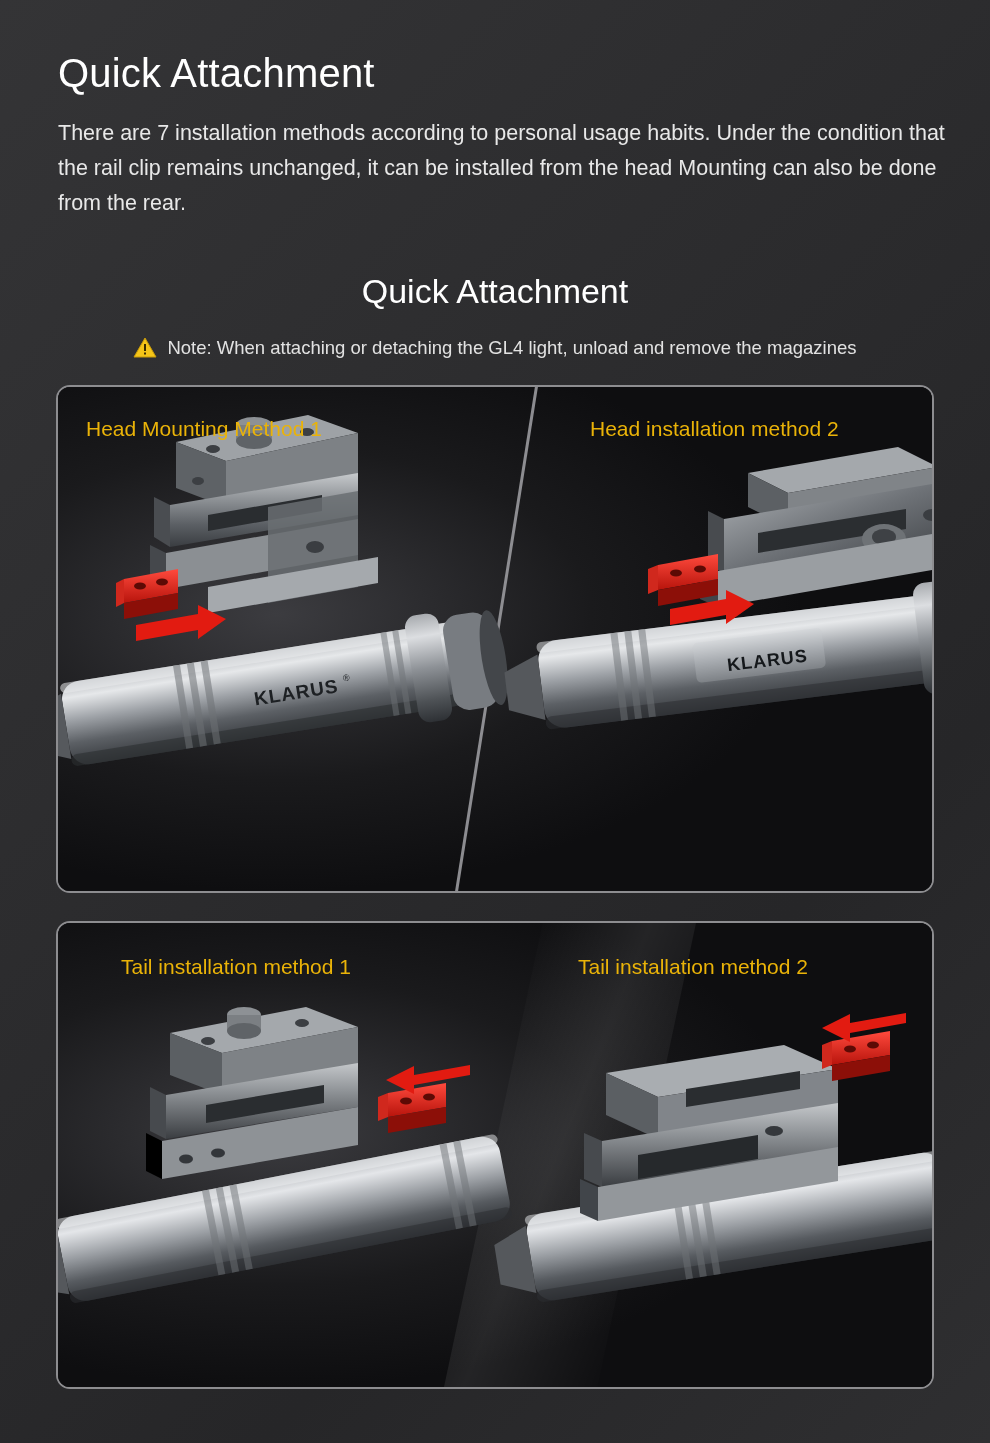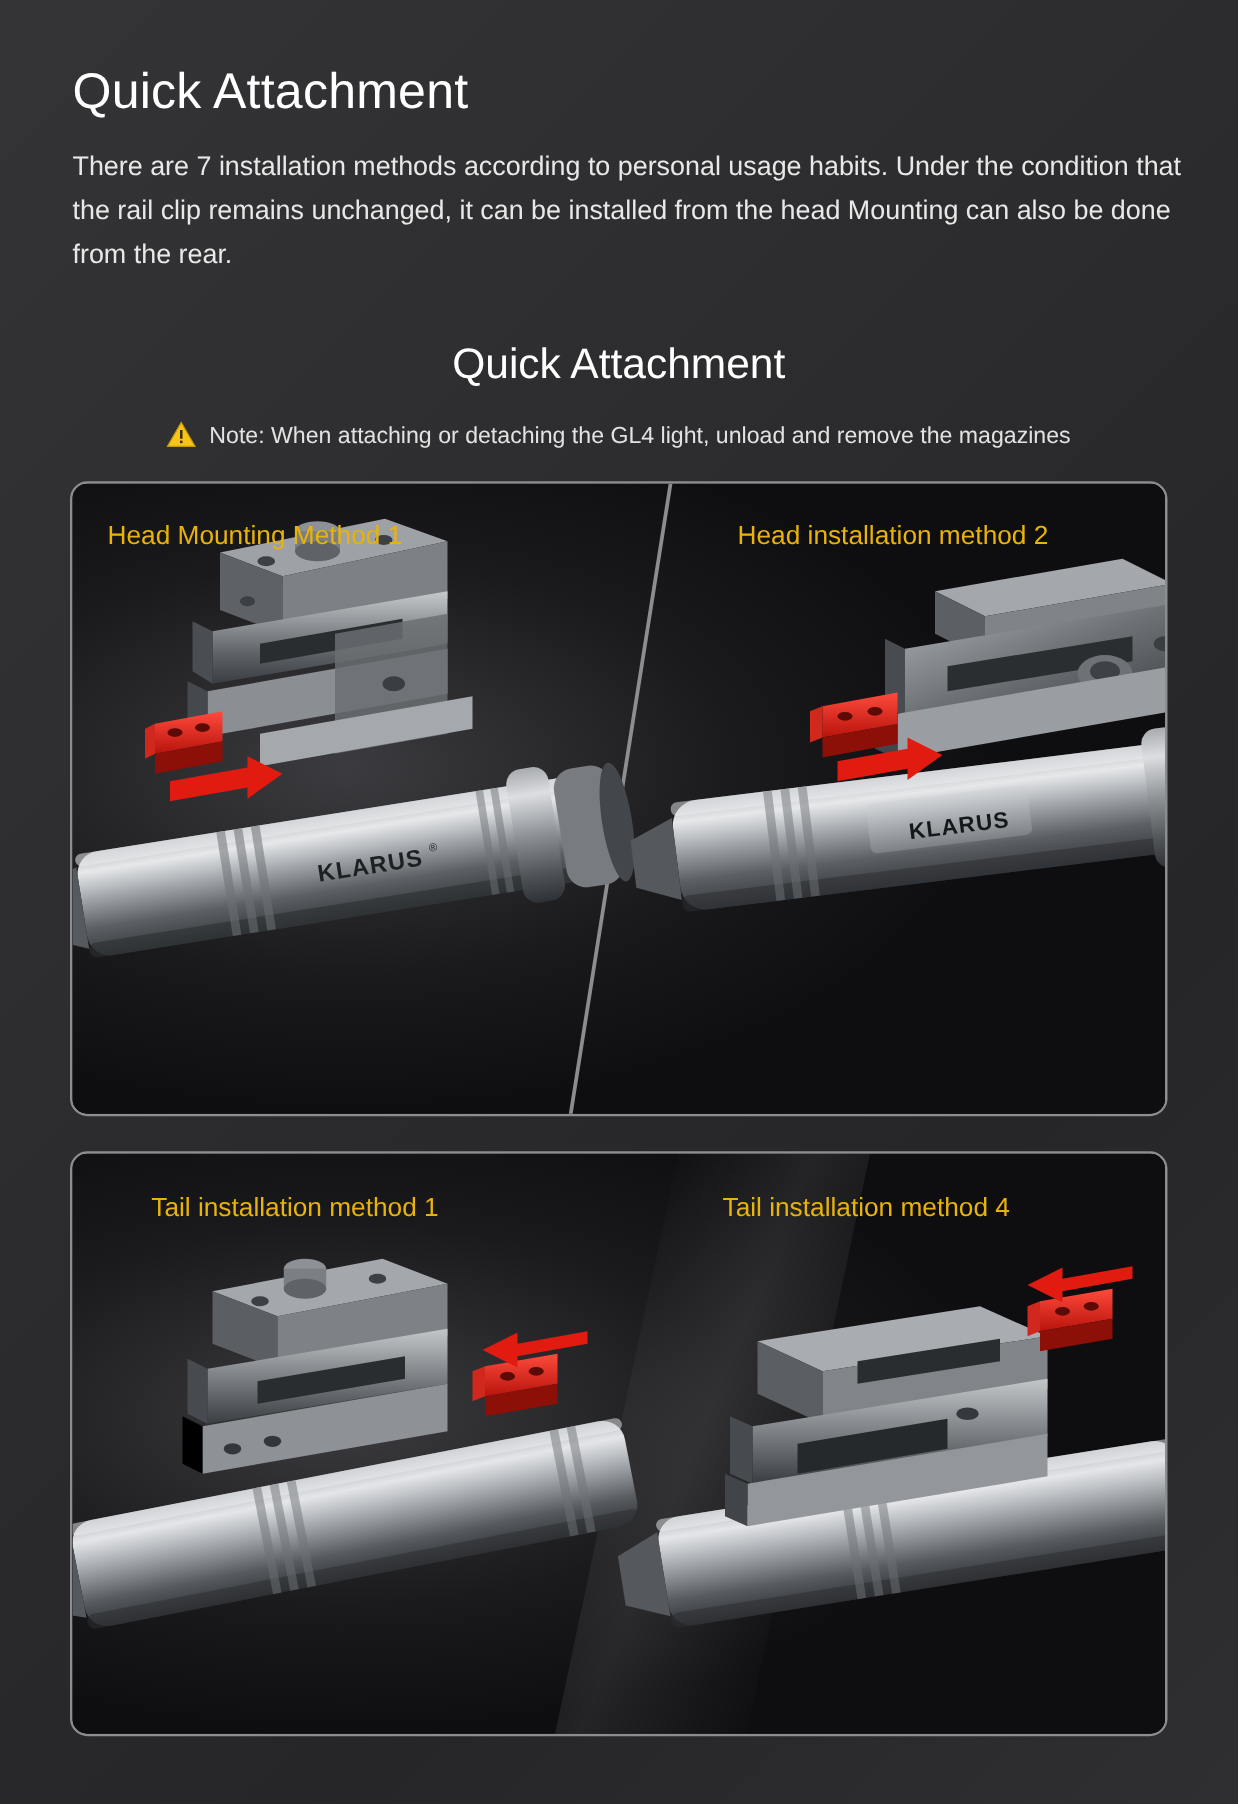--- a/index.html
+++ b/index.html
@@ -406,14 +406,14 @@
           <ellipse cx="792" cy="126" rx="6" ry="3.5" fill="#5c0a05"></ellipse>
           <ellipse cx="815" cy="122" rx="6" ry="3.5" fill="#5c0a05"></ellipse>
         </g>
 
         <path d="M848 90 L792 100 L792 91 L764 105 L792 119 L792 110 L848 100 Z" fill="#e21b11"></path>
       </g>
     </svg>
   </div>
 
   <div class="cap" id="cap-t1">Tail installation method 1</div>
-  <div class="cap" id="cap-t2">Tail installation method 4</div>
+  <div class="cap" id="cap-t2">Tail installation method 2</div>
 </div>
 
 </body></html>

